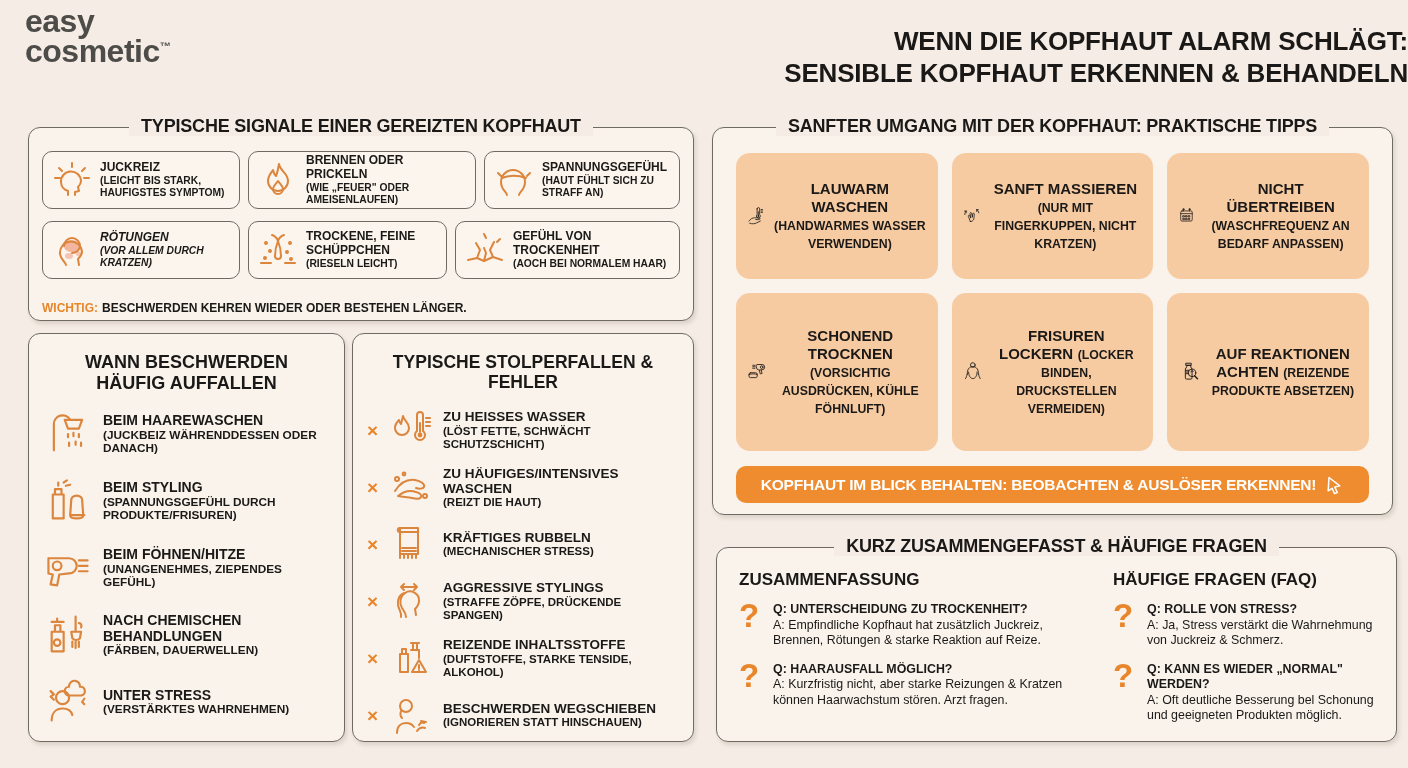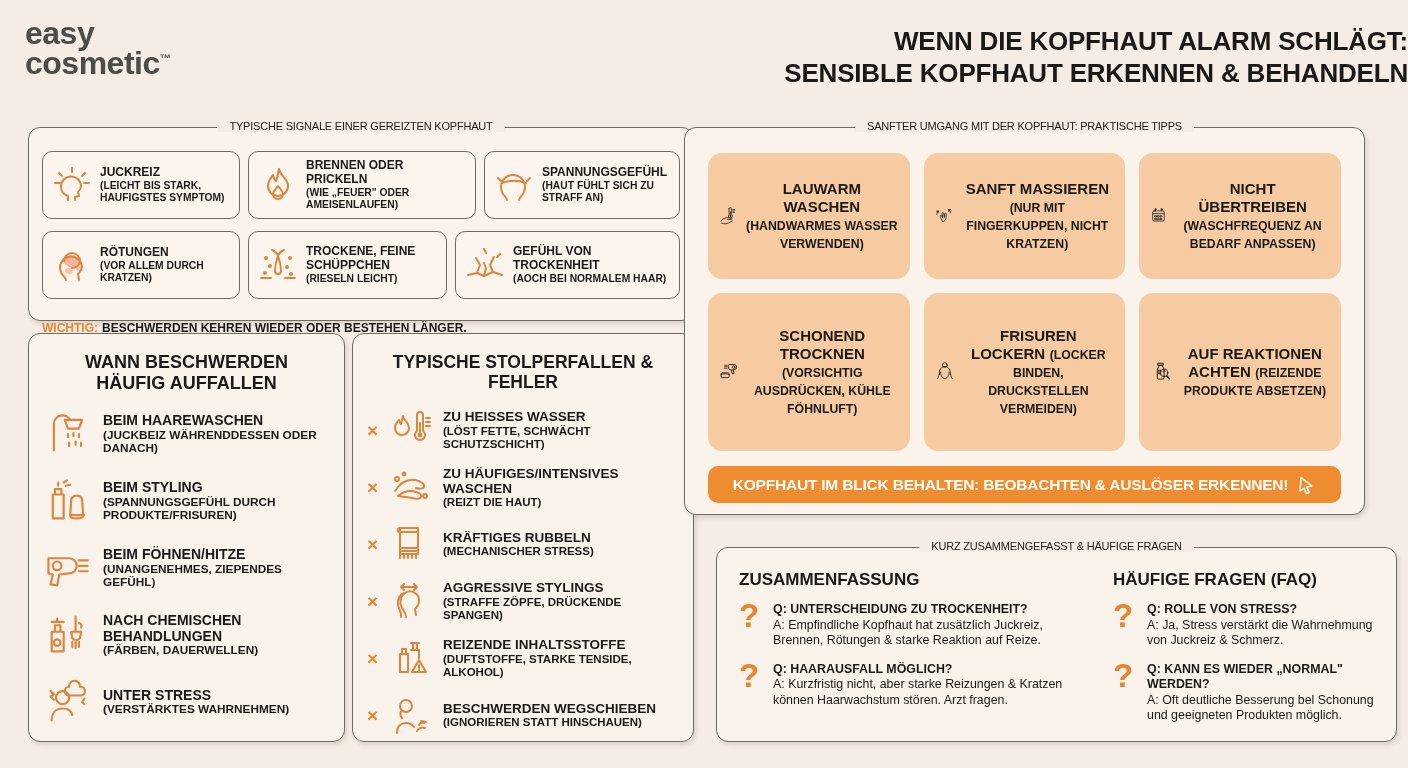--- a/index.html
+++ b/index.html
@@ -5,40 +5,40 @@
   :root{
     --bg:#F5EDE5; --panel:#F9F3EC; --card:#FBF5EE; --border:#6E6B64;
     --ink:#1B1917; --orange:#E9862C; --banner:#EE8C2F; --tile:#F7CBA2;
     --oicon:#DC853C; --logo:#4E4C49;
   }
   *{box-sizing:border-box; margin:0; padding:0;}
   html,body{width:1408px; height:768px; background:var(--bg);
     font-family:"Liberation Sans", sans-serif; color:var(--ink); overflow:hidden;}
   .abs{position:absolute;}
   
-  #logo{left:25px; top:18px; line-height:.95; font-weight:700; color:var(--logo);
+  #logo{left:25px; top:6px; line-height:.95; font-weight:700; color:var(--logo);
     font-size:32px; letter-spacing:-.5px;}
   #logo .tm{font-size:11px; vertical-align:super; font-weight:700;}
   #main-title{left:0; right:0; top:26px; text-align:right; font-weight:800;
     font-size:26px; line-height:1.22; letter-spacing:-.2px;}
   
   .panel{position:absolute; border:1.6px solid var(--border); border-radius:12px;
     background:var(--panel); box-shadow:2px 3px 4px rgba(90,70,50,.16);}
   .panel-title{position:absolute; top:-12px; left:0; right:0; text-align:center;}
-  .panel-title span{background:var(--bg); padding:0 12px; font-weight:400;
-    font-size:11px; letter-spacing:-.2px;}
+  .panel-title span{background:var(--bg); padding:0 12px; font-weight:700;
+    font-size:18px; letter-spacing:-.2px;}
   
   .ic{fill:none; stroke-linecap:round; stroke-linejoin:round; stroke-width:2;}
   .o-ic{stroke:var(--oicon);}
   .b-ic{stroke:#201E1C; stroke-width:2.3;}
   
   .sig-grid{padding:23px 13px 0;}
   .sig-row{display:flex; gap:8px; margin-bottom:12px;}
   .sig-card{border:1.5px solid var(--border); border-radius:10px; background:var(--card);
-    display:flex; align-items:center; gap:7px; padding:5px 8px; height:68px;}
+    display:flex; align-items:center; gap:7px; padding:5px 8px; height:58px;}
   .sig-card svg{width:42px; height:42px; flex:0 0 42px;}
   .sig-title{font-weight:800; font-size:12px; line-height:1.15;}
   .sig-sub{font-weight:700; font-size:10.3px; line-height:1.18;}
   .note{margin-top:22px; font-weight:800; font-size:12px;}
   .note .wl{color:var(--orange); margin-right:4px;}
   
   .list-pad{padding:16px 14px 0;}
   .box-title{text-align:center; font-weight:800; font-size:18px; line-height:1.15;
     margin:2px auto 16px;}
   #when-title{max-width:230px;}
@@ -117,21 +117,21 @@
             <path d="M9 19c8-3 16-3 24 0"></path>
             <path d="M5 14l3 3M37 14l-3 3"></path>
           </svg>
         <div>
             <div class="sig-title">SPANNUNGSGEFÜHL</div>
         <div class="sig-sub">(HAUT FÜHLT SICH ZU STRAFF AN)</div>
           </div>
       </div>
     </div>
     <div class="sig-row">
-      <div class="sig-card" style="flex:0 0 198px;">
+      <div class="sig-card" style="flex:0 0 198px;font-style:italic;">
         <svg class="ic o-ic" viewBox="0 0 42 42">
             <path fill="#F1A98F" stroke="none" opacity=".85" d="M13 17a8 6 0 0 1 16 0c0 4-4 6-8 6s-8-2-8-6z"></path>
             <path fill="#F6C3B0" stroke="none" d="M14 27a4 3 0 0 1 8 0 4 3 0 0 1-8 0zM25 25a3 2.4 0 0 1 6 0 3 2.4 0 0 1-6 0z"></path>
             <path d="M15 36c0-3-6-5-6-12a11 11 0 0 1 22-1c0 3-2 5-4 7l1 6"></path>
             <path d="M13 17a8 8 0 0 1 16 0c0 4-4 7-8 7"></path>
           </svg>
         <div>
             <div class="sig-title">RÖTUNGEN</div>
         <div class="sig-sub">(VOR ALLEM DURCH KRATZEN)</div>
           </div>
@@ -317,21 +317,21 @@
           </svg>
         <div>
             <div class="it-title">BESCHWERDEN WEGSCHIEBEN</div>
         <div class="it-sub">(IGNORIEREN STATT HINSCHAUEN)</div>
           </div>
       </div>
     </div>
   </div>
 </div>
 
-<div class="panel" style="left:684px; top:127px; width:681px; height:388px;">
+<div class="panel" style="left:712px; top:127px; width:681px; height:388px;">
   <div class="panel-title"><span>SANFTER UMGANG MIT DER KOPFHAUT: PRAKTISCHE TIPPS</span></div>
   <div class="tiles">
     <div class="tile">
       <svg class="ic b-ic" viewBox="0 0 56 56">
           <path d="M31 8v16a5.5 5.5 0 1 0 7 0V8a3.5 3.5 0 0 0-7 0z"></path>
           <circle cx="34.5" cy="28" r="2.6" fill="#1F1D1B" stroke="none"></circle>
           <path d="M34.5 16v10"></path>
           <path d="M42 10h4M42 14h4M42 18h4"></path>
           <path d="M8 42c5-6 10-9 16-9h12c4 0 4 5 0 5h-9"></path>
           <path d="M10 48c7 3 14 2 20-1l10-5"></path>

